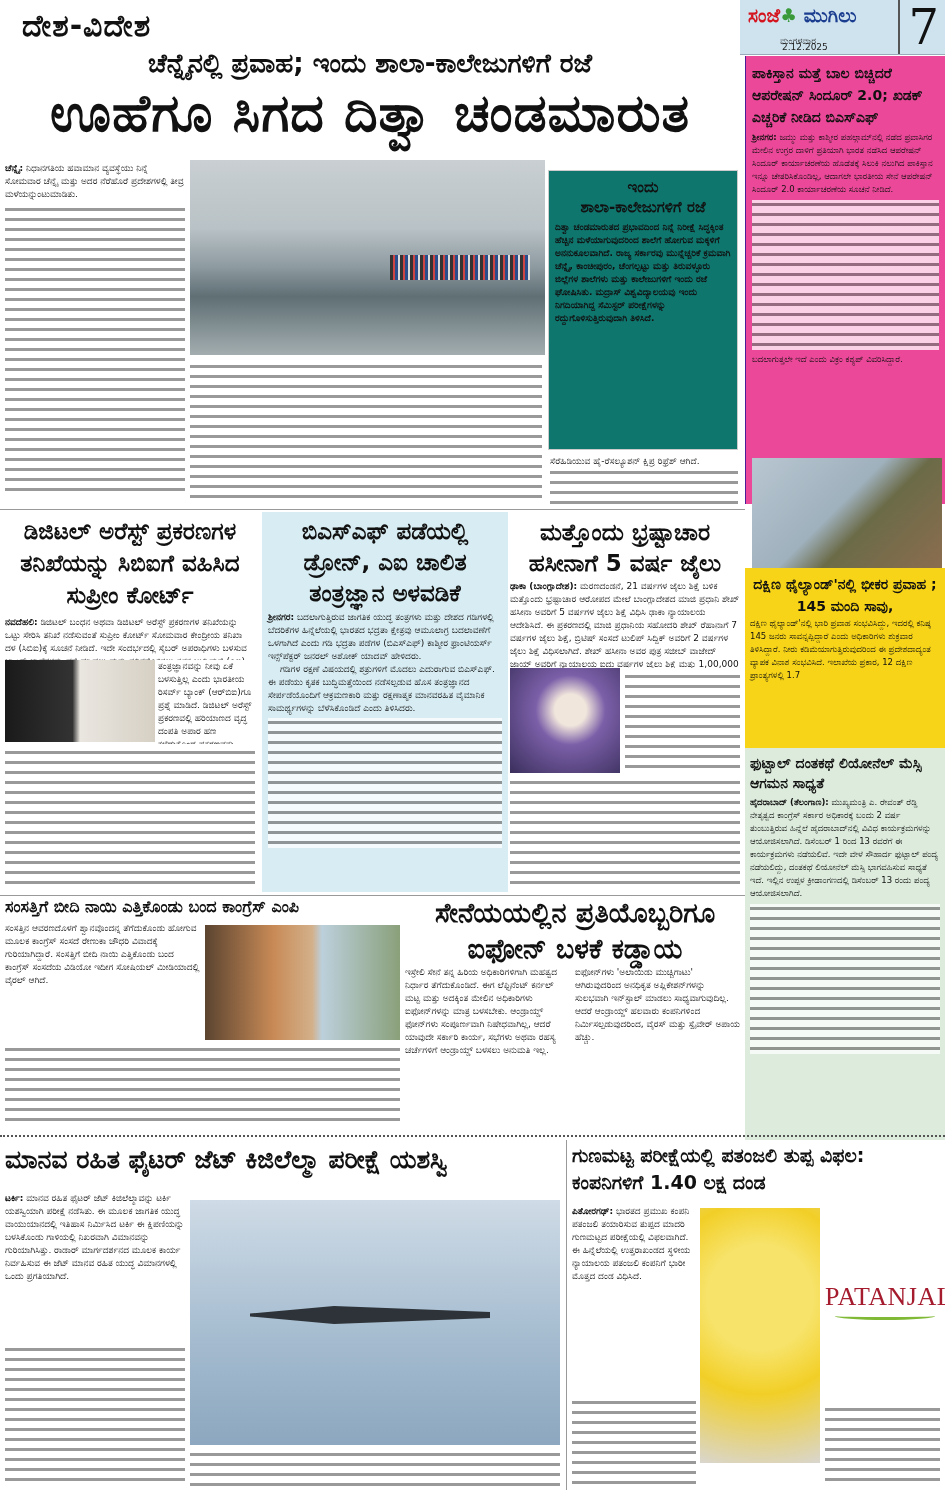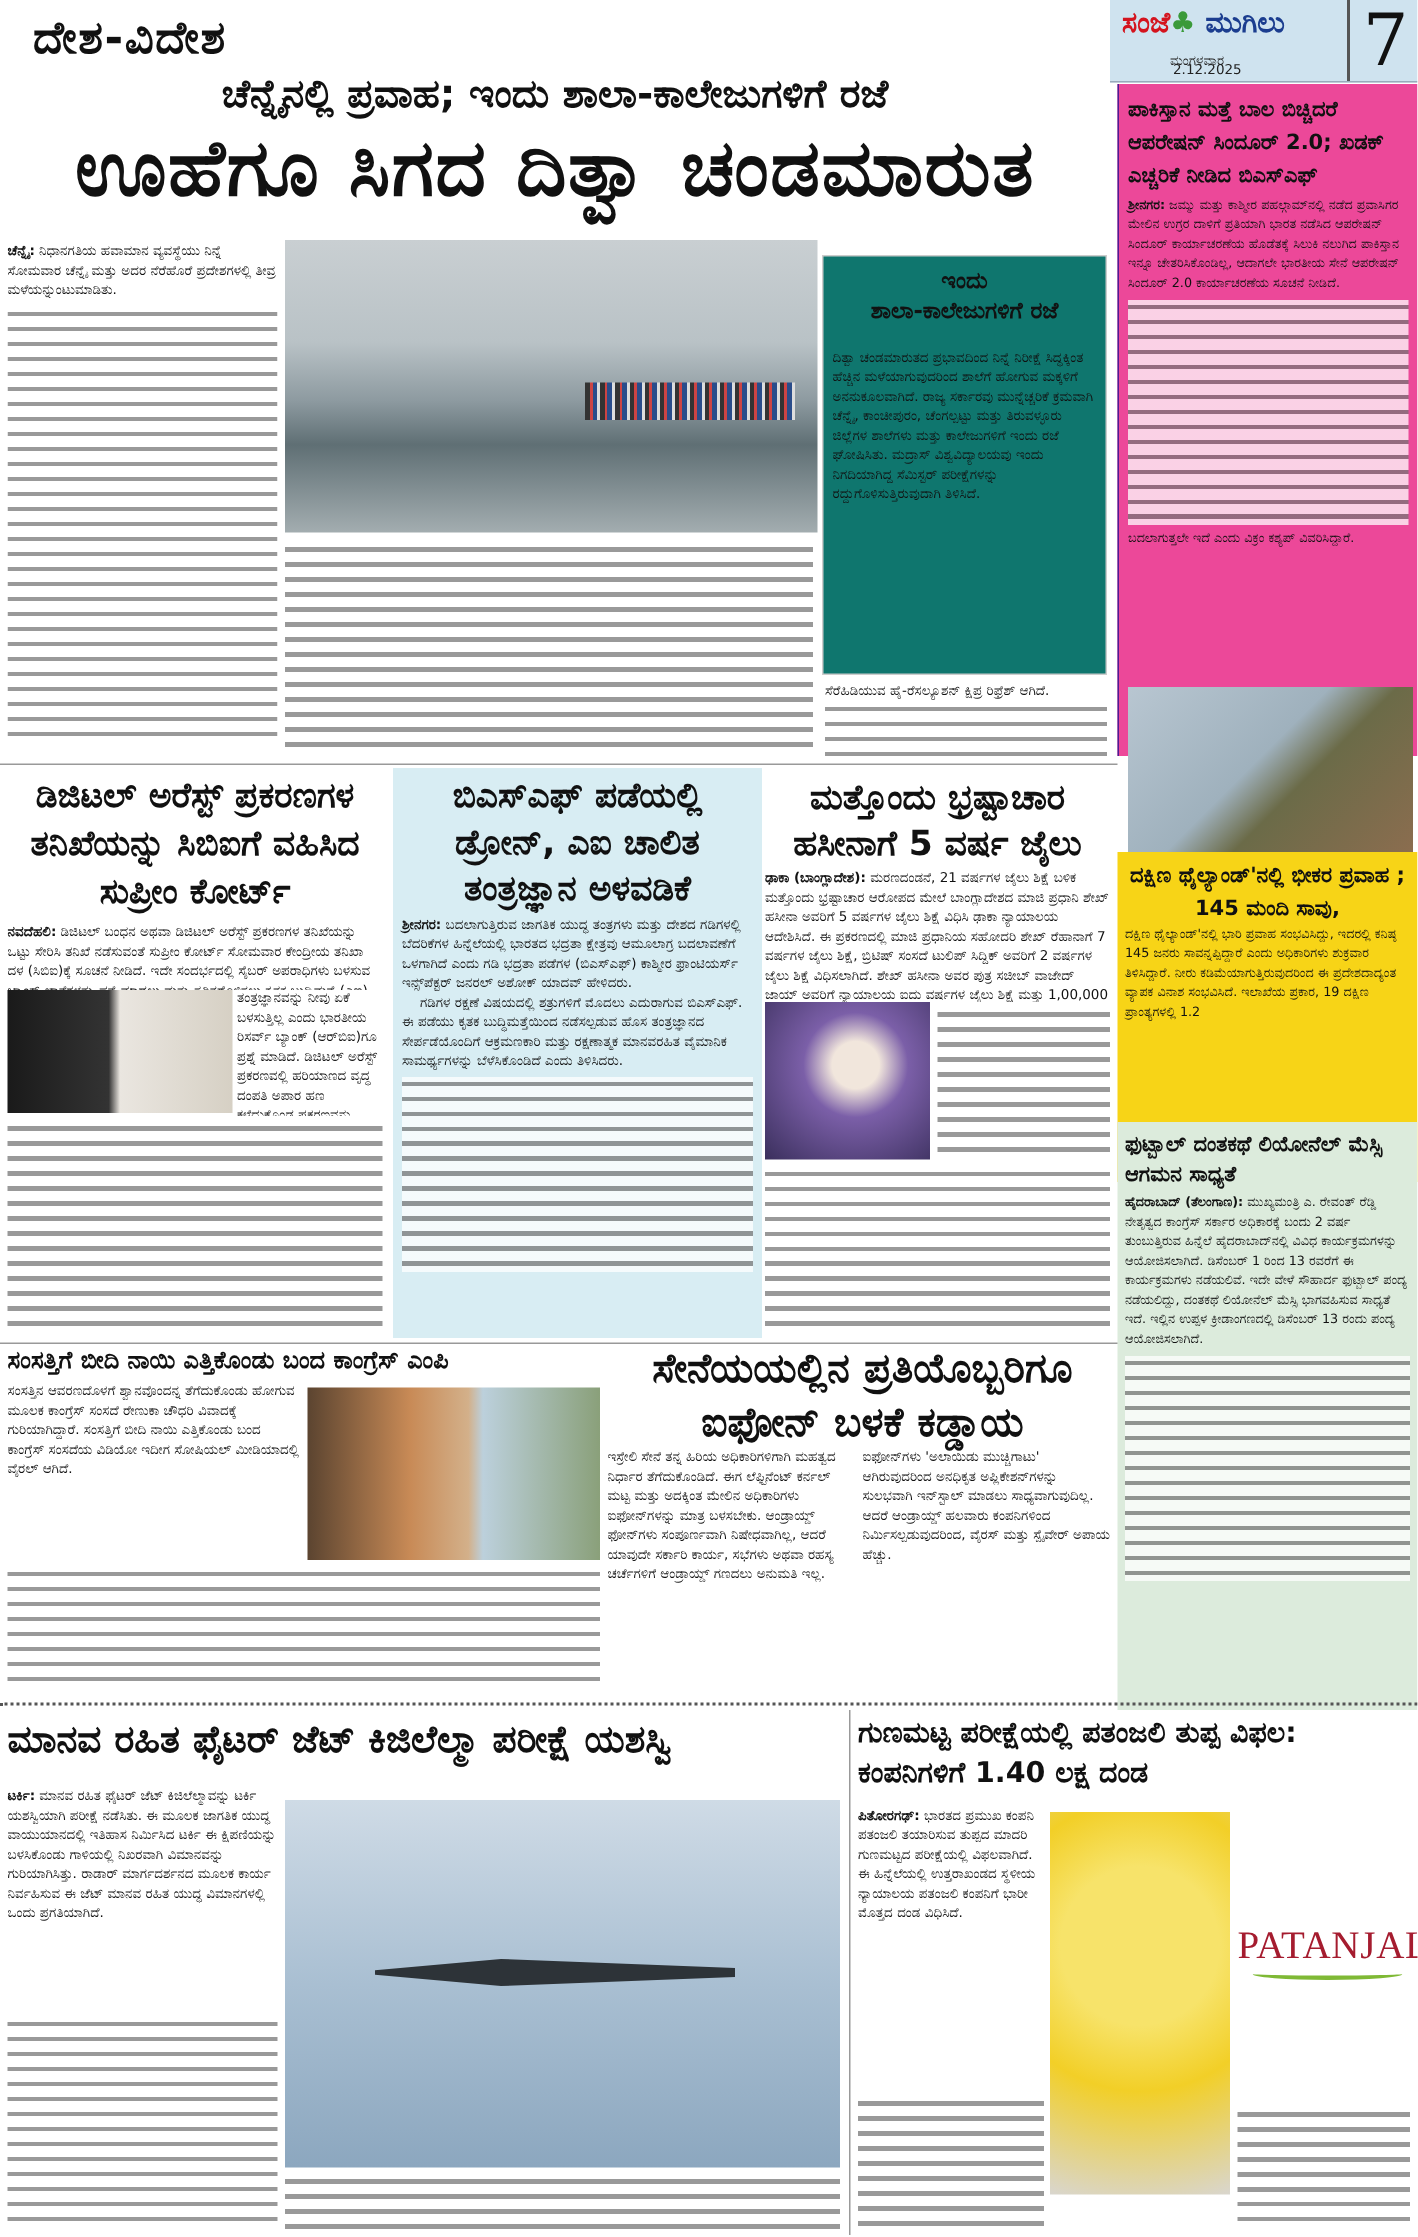--- a/index.html
+++ b/index.html
@@ -13,21 +13,21 @@
   .mast-day{position:absolute;left:40px;top:36px;font-size:9px;color:#222}
   .mast-date{position:absolute;left:42px;top:42px;font-size:9px;color:#222}
   .mast-page{position:absolute;right:6px;top:0;font-size:48px;font-family:"DejaVu Serif",serif;color:#111;border-left:2px solid #555;padding-left:8px;line-height:54px}
   .kicker{left:0;width:740px;top:48px;text-align:center;font-size:26px;font-weight:bold}
   .mainhead{left:0;width:740px;top:82px;text-align:center;font-size:52px;font-weight:900;letter-spacing:1px;line-height:62px}
   .body-lines{background:repeating-linear-gradient(#fff 0px,#fff 3px,#777 3px,#777 6px,#fff 6px,#fff 10px);opacity:.75}
   .photo-storm{left:190px;top:160px;width:355px;height:195px;background:linear-gradient(180deg,#c9cfd2 0%,#b9c2c6 35%,#8d9aa0 55%,#5f6f74 70%,#a3adb0 100%)}
   .photo-storm .crowd{position:absolute;left:200px;top:95px;width:140px;height:25px;background:repeating-linear-gradient(90deg,#333 0 3px,#c44 3px 5px,#2a4c8a 5px 8px,#ddd 8px 10px)}
   .box-school{left:548px;top:170px;width:190px;height:280px;background:#0f766e;border:1px solid #ccc;padding:6px}
   .box-school h3{text-align:center;font-size:15px;line-height:20px}
-  .box-school p{font-size:9px;line-height:13px;font-weight:normal;margin-top:16px}
+  .box-school p{font-size:9px;line-height:13px;font-weight:bold;margin-top:4px}
   .side-green{left:745px;top:56px;width:200px;height:448px;background:#ec4899;padding:6px;border-left:1px solid #4c1d95}
   .side-green h3{font-size:14px;line-height:22px}
   .side-green p{font-size:8.5px;line-height:13px;margin-top:3px}
   .photo-soldiers{left:752px;top:458px;width:190px;height:110px;background:linear-gradient(135deg,#b8c6d1 0%,#9fb1bd 45%,#6b6b48 60%,#8b6d4f 100%)}
   .side-yellow{left:745px;top:568px;width:200px;height:220px;background:#f7d417;padding:5px}
   .side-yellow h3{font-size:14px;line-height:22px;text-align:center}
   .side-yellow p{font-size:8.5px;line-height:13px}
   .side-green2{left:745px;top:748px;width:200px;height:392px;background:#dcebdc;padding:5px}
   .side-green2 h3{font-size:14px;line-height:20px}
   .side-green2 p{font-size:8.5px;line-height:13px;margin-top:3px}
@@ -89,21 +89,21 @@
 <div class="abs side-green">
   <h3>ಪಾಕಿಸ್ತಾನ ಮತ್ತೆ ಬಾಲ ಬಿಚ್ಚಿದರೆ ಆಪರೇಷನ್ ಸಿಂದೂರ್ 2.0; ಖಡಕ್ ಎಚ್ಚರಿಕೆ ನೀಡಿದ ಬಿಎಸ್‌ಎಫ್</h3>
   <p><b>ಶ್ರೀನಗರ:</b> <span>ಜಮ್ಮು ಮತ್ತು ಕಾಶ್ಮೀರ ಪಹಲ್ಗಾಮ್‌ನಲ್ಲಿ ನಡೆದ ಪ್ರವಾಸಿಗರ ಮೇಲಿನ ಉಗ್ರರ ದಾಳಿಗೆ ಪ್ರತಿಯಾಗಿ ಭಾರತ ನಡೆಸಿದ ಆಪರೇಷನ್ ಸಿಂದೂರ್ ಕಾರ್ಯಾಚರಣೆಯ ಹೊಡೆತಕ್ಕೆ ಸಿಲುಕಿ ನಲುಗಿದ ಪಾಕಿಸ್ತಾನ ಇನ್ನೂ ಚೇತರಿಸಿಕೊಂಡಿಲ್ಲ, ಆದಾಗಲೇ ಭಾರತೀಯ ಸೇನೆ ಆಪರೇಷನ್ ಸಿಂದೂರ್ 2.0 ಕಾರ್ಯಾಚರಣೆಯ ಸೂಚನೆ ನೀಡಿದೆ.</span></p>
   <div class="body-lines" style="height:150px;margin-top:4px"></div>
   <p>ಬದಲಾಗುತ್ತಲೇ ಇದೆ ಎಂದು ವಿಕ್ರಂ ಕಶ್ಯಪ್ ವಿವರಿಸಿದ್ದಾರೆ.</p>
 </div>
 <div class="abs photo-soldiers"></div>
 
 <div class="abs side-yellow">
   <h3>ದಕ್ಷಿಣ ಥೈಲ್ಯಾಂಡ್'ನಲ್ಲಿ ಭೀಕರ ಪ್ರವಾಹ ; 145 ಮಂದಿ ಸಾವು,</h3>
-  <p>ದಕ್ಷಿಣ ಥೈಲ್ಯಾಂಡ್'ನಲ್ಲಿ ಭಾರಿ ಪ್ರವಾಹ ಸಂಭವಿಸಿದ್ದು, ಇದರಲ್ಲಿ ಕನಿಷ್ಠ 145 ಜನರು ಸಾವನ್ನಪ್ಪಿದ್ದಾರೆ ಎಂದು ಅಧಿಕಾರಿಗಳು ಶುಕ್ರವಾರ ತಿಳಿಸಿದ್ದಾರೆ. ನೀರು ಕಡಿಮೆಯಾಗುತ್ತಿರುವುದರಿಂದ ಈ ಪ್ರದೇಶದಾದ್ಯಂತ ವ್ಯಾಪಕ ವಿನಾಶ ಸಂಭವಿಸಿದೆ. ಇಲಾಖೆಯ ಪ್ರಕಾರ, 19 ದಕ್ಷಿಣ ಪ್ರಾಂತ್ಯಗಳಲ್ಲಿ 1.2</p>
+  <p>ದಕ್ಷಿಣ ಥೈಲ್ಯಾಂಡ್'ನಲ್ಲಿ ಭಾರಿ ಪ್ರವಾಹ ಸಂಭವಿಸಿದ್ದು, ಇದರಲ್ಲಿ ಕನಿಷ್ಠ 145 ಜನರು ಸಾವನ್ನಪ್ಪಿದ್ದಾರೆ ಎಂದು ಅಧಿಕಾರಿಗಳು ಶುಕ್ರವಾರ ತಿಳಿಸಿದ್ದಾರೆ. ನೀರು ಕಡಿಮೆಯಾಗುತ್ತಿರುವುದರಿಂದ ಈ ಪ್ರದೇಶದಾದ್ಯಂತ ವ್ಯಾಪಕ ವಿನಾಶ ಸಂಭವಿಸಿದೆ. ಇಲಾಖೆಯ ಪ್ರಕಾರ, 12 ದಕ್ಷಿಣ ಪ್ರಾಂತ್ಯಗಳಲ್ಲಿ 1.7</p>
 </div>
 
 <div class="abs side-green2">
   <h3>ಫುಟ್ಬಾಲ್ ದಂತಕಥೆ ಲಿಯೋನೆಲ್ ಮೆಸ್ಸಿ ಆಗಮನ ಸಾಧ್ಯತೆ</h3>
   <p><b>ಹೈದರಾಬಾದ್ (ತೆಲಂಗಾಣ):</b> <span>ಮುಖ್ಯಮಂತ್ರಿ ಎ. ರೇವಂತ್ ರೆಡ್ಡಿ ನೇತೃತ್ವದ ಕಾಂಗ್ರೆಸ್ ಸರ್ಕಾರ ಅಧಿಕಾರಕ್ಕೆ ಬಂದು 2 ವರ್ಷ ತುಂಬುತ್ತಿರುವ ಹಿನ್ನೆಲೆ ಹೈದರಾಬಾದ್‌ನಲ್ಲಿ ವಿವಿಧ ಕಾರ್ಯಕ್ರಮಗಳನ್ನು ಆಯೋಜಿಸಲಾಗಿದೆ. ಡಿಸೆಂಬರ್ 1 ರಿಂದ 13 ರವರೆಗೆ ಈ ಕಾರ್ಯಕ್ರಮಗಳು ನಡೆಯಲಿವೆ. ಇದೇ ವೇಳೆ ಸೌಹಾರ್ದ ಫುಟ್ಬಾಲ್ ಪಂದ್ಯ ನಡೆಯಲಿದ್ದು, ದಂತಕಥೆ ಲಿಯೋನೆಲ್ ಮೆಸ್ಸಿ ಭಾಗವಹಿಸುವ ಸಾಧ್ಯತೆ ಇದೆ. ಇಲ್ಲಿನ ಉಪ್ಪಳ ಕ್ರೀಡಾಂಗಣದಲ್ಲಿ ಡಿಸೆಂಬರ್ 13 ರಂದು ಪಂದ್ಯ ಆಯೋಜಿಸಲಾಗಿದೆ.</span></p>
   <div class="body-lines" style="height:150px;margin-top:4px"></div>
 </div>
 
 <div class="abs rule" style="left:0;top:509px;width:745px;height:1px"></div>
 
@@ -131,21 +131,21 @@
 <div class="abs body-lines" style="left:510px;top:778px;width:230px;height:112px"></div>
 
 <div class="abs rule" style="left:0;top:895px;width:745px;height:1px"></div>
 
 <div class="abs" style="left:5px;top:897px;width:400px;font-size:16px;font-weight:bold">ಸಂಸತ್ತಿಗೆ ಬೀದಿ ನಾಯಿ ಎತ್ತಿಕೊಂಡು ಬಂದ ಕಾಂಗ್ರೆಸ್ ಎಂಪಿ</div>
 <div class="abs art-lead" style="left:5px;top:922px;width:196px;height:120px;overflow:hidden">ಸಂಸತ್ತಿನ ಆವರಣದೊಳಗೆ ಶ್ವಾನವೊಂದನ್ನ ತೆಗೆದುಕೊಂಡು ಹೋಗುವ ಮೂಲಕ ಕಾಂಗ್ರೆಸ್ ಸಂಸದೆ ರೇಣುಕಾ ಚೌಧರಿ ವಿವಾದಕ್ಕೆ ಗುರಿಯಾಗಿದ್ದಾರೆ. ಸಂಸತ್ತಿಗೆ ಬೀದಿ ನಾಯಿ ಎತ್ತಿಕೊಂಡು ಬಂದ ಕಾಂಗ್ರೆಸ್ ಸಂಸದೆಯ ವಿಡಿಯೋ ಇದೀಗ ಸೋಷಿಯಲ್ ಮೀಡಿಯಾದಲ್ಲಿ ವೈರಲ್ ಆಗಿದೆ.</div>
 <div class="abs photo-dog"></div>
 <div class="abs body-lines" style="left:5px;top:1045px;width:395px;height:80px"></div>
 
 <div class="abs art-head" style="left:405px;top:895px;width:340px;font-size:27px;line-height:36px">ಸೇನೆಯಯಲ್ಲಿನ ಪ್ರತಿಯೊಬ್ಬರಿಗೂ ಐಫೋನ್ ಬಳಕೆ ಕಡ್ಡಾಯ</div>
-<div class="abs art-lead" style="left:405px;top:966px;width:165px;height:160px;overflow:hidden">ಇಸ್ರೇಲಿ ಸೇನೆ ತನ್ನ ಹಿರಿಯ ಅಧಿಕಾರಿಗಳಿಗಾಗಿ ಮಹತ್ವದ ನಿರ್ಧಾರ ತೆಗೆದುಕೊಂಡಿದೆ. ಈಗ ಲೆಫ್ಟಿನೆಂಟ್ ಕರ್ನಲ್ ಮಟ್ಟ ಮತ್ತು ಅದಕ್ಕಿಂತ ಮೇಲಿನ ಅಧಿಕಾರಿಗಳು ಐಫೋನ್‌ಗಳನ್ನು ಮಾತ್ರ ಬಳಸಬೇಕು. ಆಂಡ್ರಾಯ್ಡ್ ಫೋನ್‌ಗಳು ಸಂಪೂರ್ಣವಾಗಿ ನಿಷೇಧವಾಗಿಲ್ಲ, ಆದರೆ ಯಾವುದೇ ಸರ್ಕಾರಿ ಕಾರ್ಯ, ಸಭೆಗಳು ಅಥವಾ ರಹಸ್ಯ ಚರ್ಚೆಗಳಿಗೆ ಆಂಡ್ರಾಯ್ಡ್ ಗಣದಲು ಅನುಮತಿ ಇಲ್ಲ.</div>
+<div class="abs art-lead" style="left:405px;top:966px;width:165px;height:160px;overflow:hidden">ಇಸ್ರೇಲಿ ಸೇನೆ ತನ್ನ ಹಿರಿಯ ಅಧಿಕಾರಿಗಳಿಗಾಗಿ ಮಹತ್ವದ ನಿರ್ಧಾರ ತೆಗೆದುಕೊಂಡಿದೆ. ಈಗ ಲೆಫ್ಟಿನೆಂಟ್ ಕರ್ನಲ್ ಮಟ್ಟ ಮತ್ತು ಅದಕ್ಕಿಂತ ಮೇಲಿನ ಅಧಿಕಾರಿಗಳು ಐಫೋನ್‌ಗಳನ್ನು ಮಾತ್ರ ಬಳಸಬೇಕು. ಆಂಡ್ರಾಯ್ಡ್ ಫೋನ್‌ಗಳು ಸಂಪೂರ್ಣವಾಗಿ ನಿಷೇಧವಾಗಿಲ್ಲ, ಆದರೆ ಯಾವುದೇ ಸರ್ಕಾರಿ ಕಾರ್ಯ, ಸಭೆಗಳು ಅಥವಾ ರಹಸ್ಯ ಚರ್ಚೆಗಳಿಗೆ ಆಂಡ್ರಾಯ್ಡ್ ಬಳಸಲು ಅನುಮತಿ ಇಲ್ಲ.</div>
 <div class="abs art-lead" style="left:575px;top:966px;width:165px;height:160px;overflow:hidden">ಐಫೋನ್‌ಗಳು 'ಅಲಾಯಿಡು ಮುಚ್ಚಿಗಾಟು' ಆಗಿರುವುದರಿಂದ ಅನಧಿಕೃತ ಅಪ್ಲಿಕೇಶನ್‌ಗಳನ್ನು ಸುಲಭವಾಗಿ ಇನ್‌ಸ್ಟಾಲ್ ಮಾಡಲು ಸಾಧ್ಯವಾಗುವುದಿಲ್ಲ. ಆದರೆ ಆಂಡ್ರಾಯ್ಡ್ ಹಲವಾರು ಕಂಪನಿಗಳಿಂದ ನಿರ್ಮಿಸಲ್ಪಡುವುದರಿಂದ, ವೈರಸ್ ಮತ್ತು ಸ್ಪೈವೇರ್ ಅಪಾಯ ಹೆಚ್ಚು.</div>
 
 <div class="abs dotted" style="left:0;top:1135px;width:945px"></div>
 
 <div class="abs" style="left:5px;top:1145px;width:560px;font-size:25px;font-weight:900">ಮಾನವ ರಹಿತ ಫೈಟರ್ ಜೆಟ್ ಕಿಜಿಲೆಲ್ಮಾ ಪರೀಕ್ಷೆ ಯಶಸ್ವಿ</div>
 <div class="abs art-lead" style="left:5px;top:1192px;width:180px;height:150px;overflow:hidden">
   <b>ಟರ್ಕಿ:</b> <span>ಮಾನವ ರಹಿತ ಫೈಟರ್ ಜೆಟ್ ಕಿಜಿಲೆಲ್ಮಾವನ್ನು ಟರ್ಕಿ ಯಶಸ್ವಿಯಾಗಿ ಪರೀಕ್ಷೆ ನಡೆಸಿತು. ಈ ಮೂಲಕ ಜಾಗತಿಕ ಯುದ್ಧ ವಾಯುಯಾನದಲ್ಲಿ ಇತಿಹಾಸ ನಿರ್ಮಿಸಿದ ಟರ್ಕಿ ಈ ಕ್ಷಿಪಣಿಯನ್ನು ಬಳಸಿಕೊಂಡು ಗಾಳಿಯಲ್ಲಿ ನಿಖರವಾಗಿ ವಿಮಾನವನ್ನು ಗುರಿಯಾಗಿಸಿತ್ತು. ರಾಡಾರ್ ಮಾರ್ಗದರ್ಶನದ ಮೂಲಕ ಕಾರ್ಯ ನಿರ್ವಹಿಸುವ ಈ ಜೆಟ್ ಮಾನವ ರಹಿತ ಯುದ್ಧ ವಿಮಾನಗಳಲ್ಲಿ ಒಂದು ಪ್ರಗತಿಯಾಗಿದೆ.</span>
 </div>
 <div class="abs body-lines" style="left:5px;top:1345px;width:180px;height:140px"></div>
 <div class="abs photo-jet">

